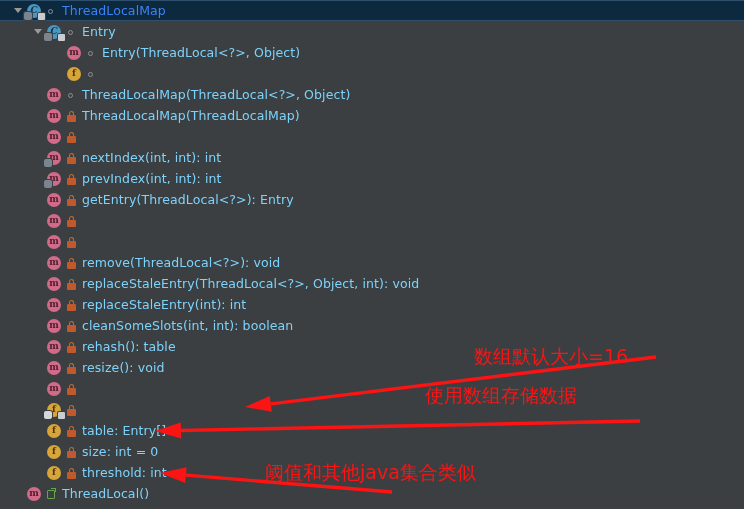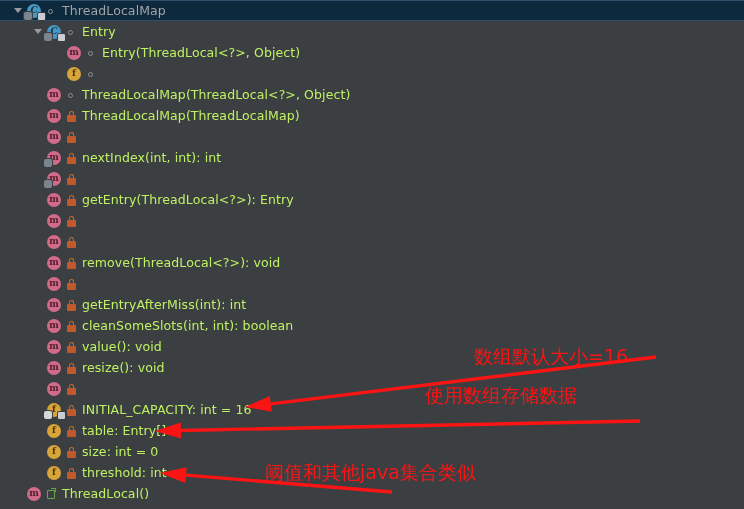--- a/index.html
+++ b/index.html
@@ -34,25 +34,25 @@
     padding-left: 4px;
   }
   .tree-row.selected {
     background: #0d293e;
     border-top: 1px solid #2d4f6d;
     border-bottom: 1px solid #2d4f6d;
     height: 21px;
   }
   .row-label {
     font-size: 12.5px;
-    color: #bef264;
+    color: #7dd3fc;
     letter-spacing: 0.1px;
     line-height: 21px;
   }
-  .tree-row.selected .row-label { color: #a3a3a3; }
+  .tree-row.selected .row-label { color: #3b82f6; }
 
   
   .indent { display: inline-block; flex: 0 0 auto; }
 
   
   .toggle {
     flex: 0 0 auto;
     width: 13px;
     height: 21px;
     position: relative;
@@ -258,20 +258,21 @@
       <span class="row-label">nextIndex(int, int): int</span>
     </div>
     <div class="tree-row">
       <span class="indent" style="width: 28px;"></span>
       <span class="toggle"></span>
       <span class="kind-icon method">
         <span class="disc">m</span>
         <span class="badge-gear"></span>
       </span>
       <span class="access-icon private"></span>
+      <span class="row-label">prevIndex(int, int): int</span>
     </div>
     <div class="tree-row">
       <span class="indent" style="width: 28px;"></span>
       <span class="toggle"></span>
       <span class="kind-icon method">
         <span class="disc">m</span>
       </span>
       <span class="access-icon private"></span>
       <span class="row-label">getEntry(ThreadLocal&lt;?&gt;): Entry</span>
     </div>
@@ -300,47 +301,48 @@
       <span class="access-icon private"></span>
       <span class="row-label">remove(ThreadLocal&lt;?&gt;): void</span>
     </div>
     <div class="tree-row">
       <span class="indent" style="width: 28px;"></span>
       <span class="toggle"></span>
       <span class="kind-icon method">
         <span class="disc">m</span>
       </span>
       <span class="access-icon private"></span>
-    </div>
-    <div class="tree-row">
-      <span class="indent" style="width: 28px;"></span>
-      <span class="toggle"></span>
-      <span class="kind-icon method">
-        <span class="disc">m</span>
-      </span>
-      <span class="access-icon private"></span>
-      <span class="row-label">getEntryAfterMiss(int): int</span>
+      <span class="row-label">replaceStaleEntry(ThreadLocal&lt;?&gt;, Object, int): void</span>
+    </div>
+    <div class="tree-row">
+      <span class="indent" style="width: 28px;"></span>
+      <span class="toggle"></span>
+      <span class="kind-icon method">
+        <span class="disc">m</span>
+      </span>
+      <span class="access-icon private"></span>
+      <span class="row-label">replaceStaleEntry(int): int</span>
     </div>
     <div class="tree-row">
       <span class="indent" style="width: 28px;"></span>
       <span class="toggle"></span>
       <span class="kind-icon method">
         <span class="disc">m</span>
       </span>
       <span class="access-icon private"></span>
       <span class="row-label">cleanSomeSlots(int, int): boolean</span>
     </div>
     <div class="tree-row">
       <span class="indent" style="width: 28px;"></span>
       <span class="toggle"></span>
       <span class="kind-icon method">
         <span class="disc">m</span>
       </span>
       <span class="access-icon private"></span>
-      <span class="row-label">value(): void</span>
+      <span class="row-label">rehash(): table</span>
     </div>
     <div class="tree-row">
       <span class="indent" style="width: 28px;"></span>
       <span class="toggle"></span>
       <span class="kind-icon method">
         <span class="disc">m</span>
       </span>
       <span class="access-icon private"></span>
       <span class="row-label">resize(): void</span>
     </div>
@@ -354,21 +356,20 @@
     </div>
     <div class="tree-row">
       <span class="indent" style="width: 28px;"></span>
       <span class="toggle"></span>
       <span class="kind-icon field">
         <span class="disc">f</span>
         <span class="badge-gear light"></span>
         <span class="badge-lock-small"></span>
       </span>
       <span class="access-icon private"></span>
-      <span class="row-label">INITIAL_CAPACITY: int = 16</span>
     </div>
     <div class="tree-row">
       <span class="indent" style="width: 28px;"></span>
       <span class="toggle"></span>
       <span class="kind-icon field">
         <span class="disc">f</span>
       </span>
       <span class="access-icon private"></span>
       <span class="row-label">table: Entry[]</span>
     </div>

